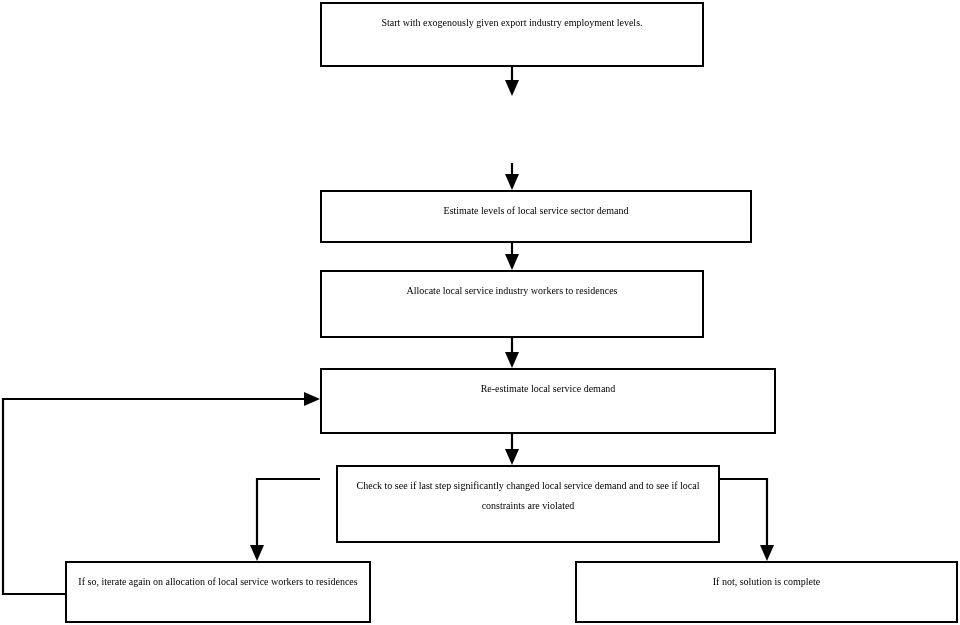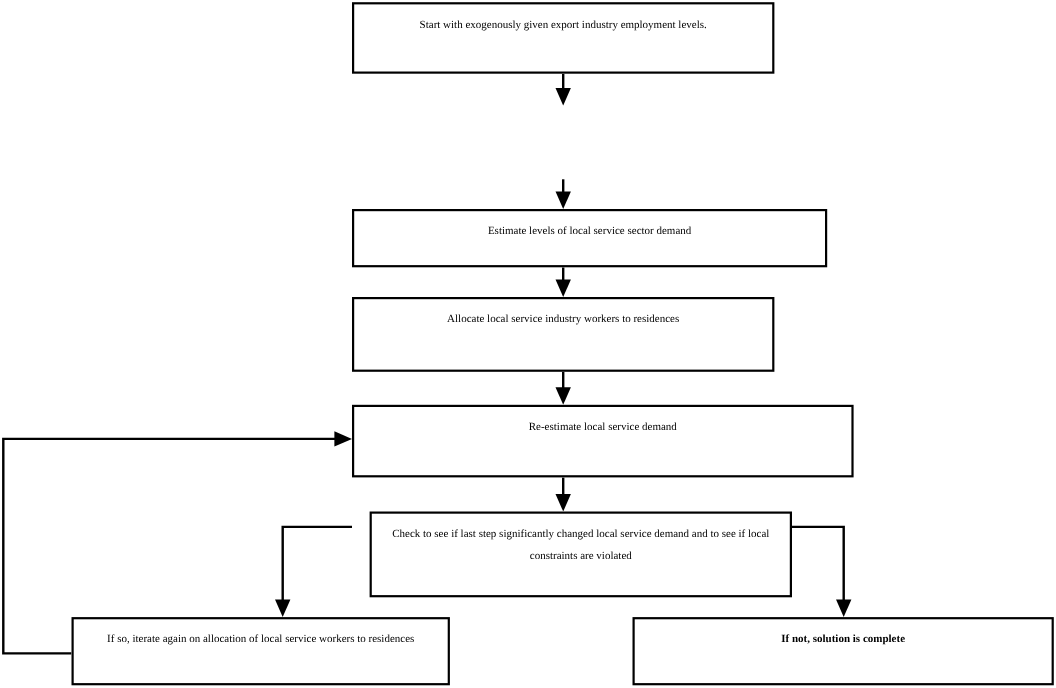--- a/index.html
+++ b/index.html
@@ -99,17 +99,17 @@
 
 
   <div class="node" style="left:320px; top:190px; width:432px; height:53px;">Estimate levels of local service sector demand</div>
 
   <div class="node" style="left:320px; top:270px; width:384px; height:68px;text-align:center;">Allocate local service industry workers to residences</div>
 
   <div class="node" style="left:320px; top:368px; width:456px; height:66px;">Re-estimate local service demand</div>
 
   <div class="node" style="left:320px; top:465px; width:384px; height:78px;margin-left:16px;">Check to see if last step significantly changed local service demand and to see if local constraints are violated</div>
 
-  <div class="node" style="left:65px; top:561px; width:344px; height:62px;">If so, iterate again on allocation of local service workers to residences</div>
+  <div class="node" style="left:65px; top:561px; width:306px; height:62px;">If so, iterate again on allocation of local service workers to residences</div>
 
-  <div class="node" style="left:575px; top:561px; width:383px; height:62px;font-weight:bold;">If not, solution is complete</div>
+  <div class="node" style="left:575px; top:561px; width:383px; height:62px;">If not, solution is complete</div>
 
 </div>
 
 </body></html>

